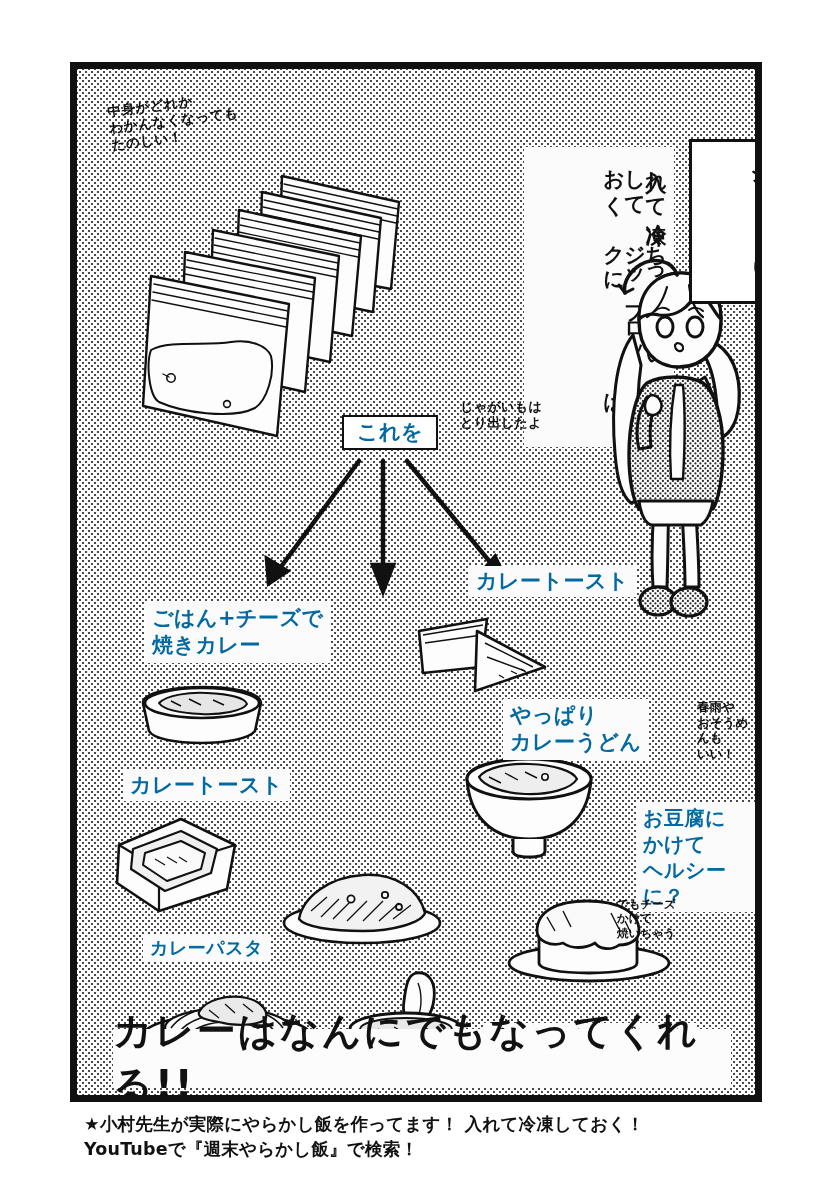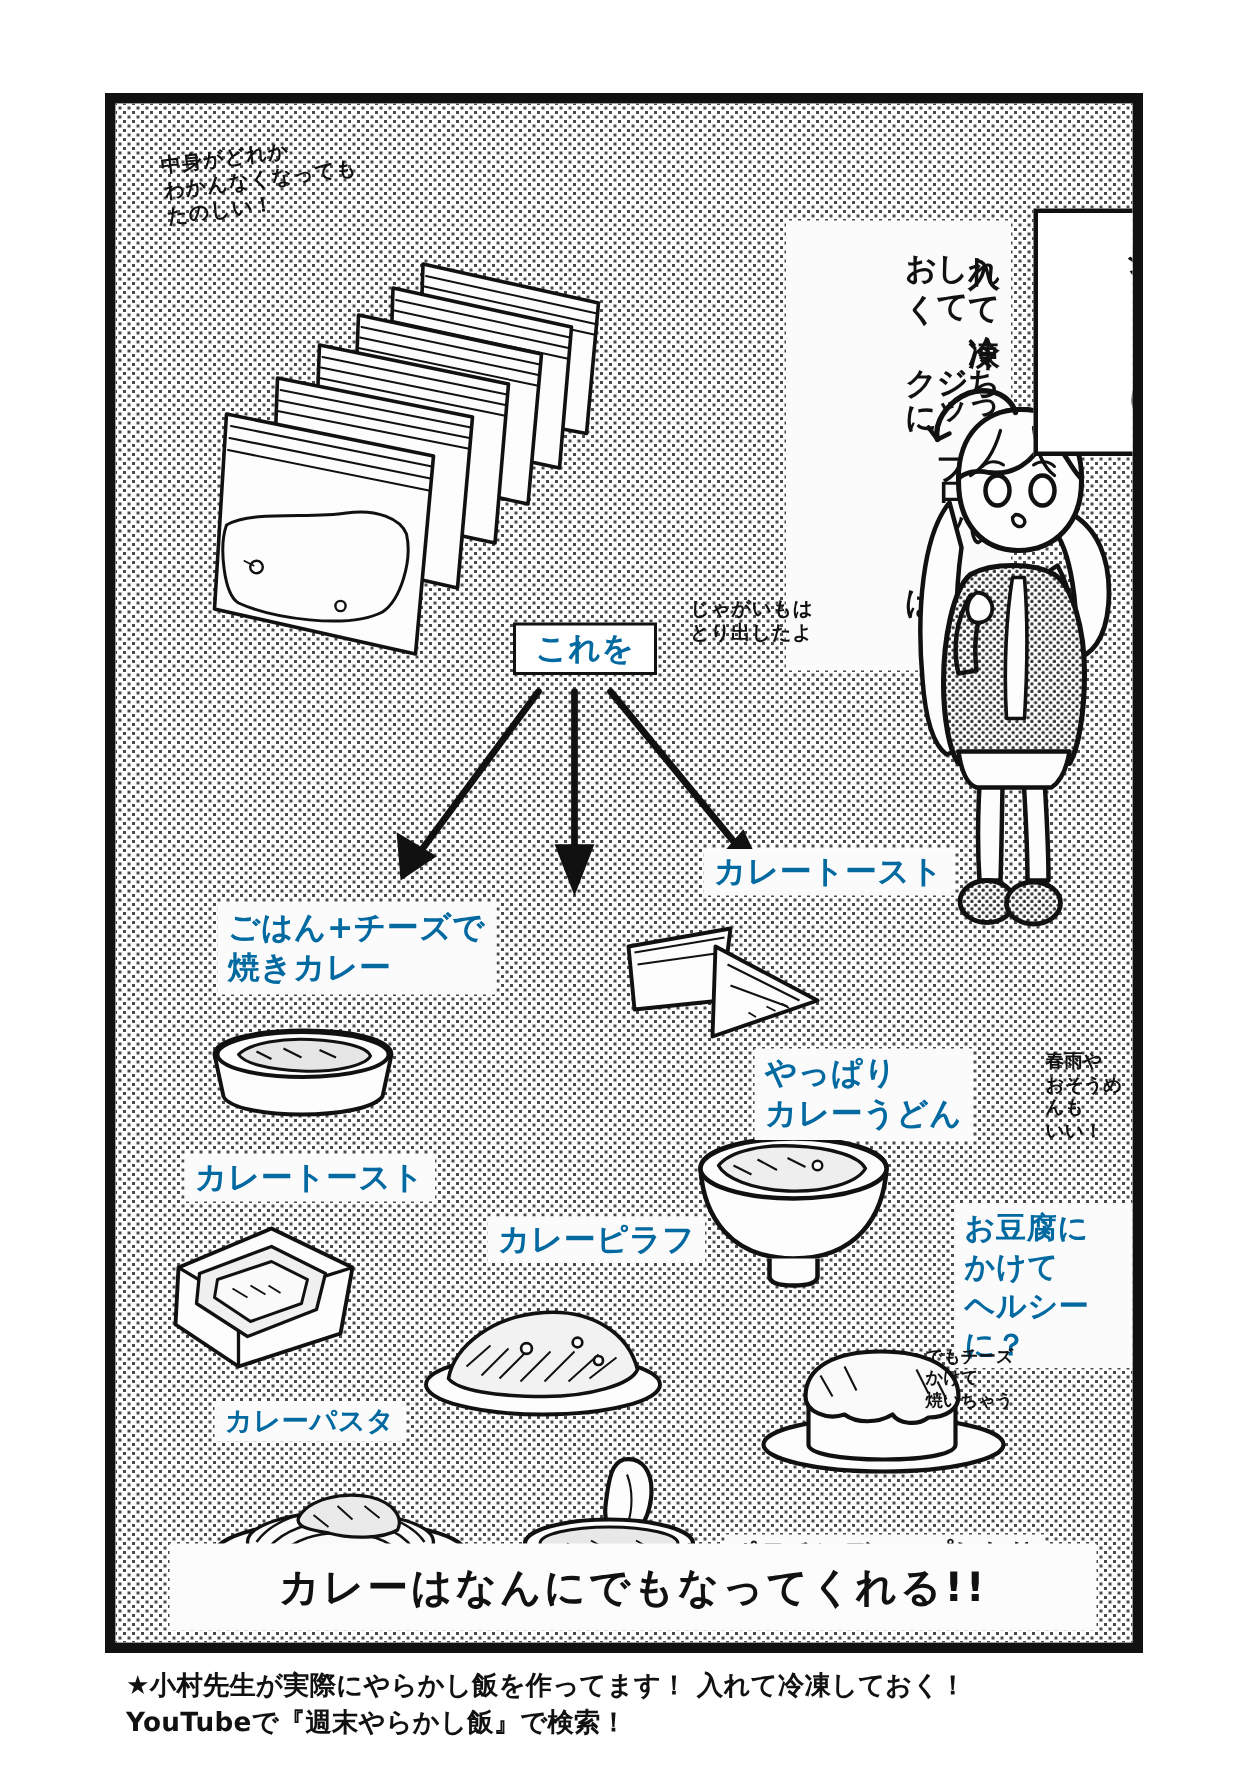--- a/index.html
+++ b/index.html
@@ -134,26 +134,25 @@
 
   
   #headline {
     position: absolute;
     left: 36px; top: 960px;
     width: 618px; height: 58px;
     background: #fcfcfc;
     display: flex;
     align-items: center;
     justify-content: center;
-    font-size: 27px;
+    font-size: 39px;
     font-weight: 700;
     letter-spacing: 2px;
     color: #111;
     z-index: 7;
-    text-align: center;
   }
 </style>
 </head>
 <body>
 
 <div id="page">
 
   <div id="panel">
     <div id="tone"></div>
 
@@ -360,21 +359,20 @@
       <g fill="#fdfdfd" stroke="#111" stroke-width="2.6" stroke-linejoin="round">
         <path d="M12 34 L74 8 L128 34 L120 78 L52 100 L10 72 Z"></path>
         <path d="M12 34 L52 58 L52 100" stroke-width="2.2" fill="none"></path>
         <path d="M52 58 L128 34" stroke-width="2.2" fill="none"></path>
         <path d="M26 38 L74 20 L110 38 L104 62 L58 80 L24 58 Z" fill="#f0f0f0" stroke-width="2.2"></path>
         <path d="M38 42 L74 30 L98 42 L94 58 L60 70 L36 54 Z" fill="#fafafa" stroke-width="2"></path>
         <path d="M48 48 l10 6 M60 46 l10 6 M72 46 l8 5" stroke-width="1.3"></path>
       </g>
     </svg>
 
-    <div class="cap hand" style="left:222px; top:742px; font-size:21px;">カレーピラフ</div>
 
     <svg class="art" style="left:200px; top:786px;" width="170" height="95" viewBox="0 0 170 95">
       <g fill="#fdfdfd" stroke="#111" stroke-width="2.6" stroke-linejoin="round">
         <ellipse cx="85" cy="68" rx="78" ry="20"></ellipse>
         <path d="M22 64 C26 42 52 22 86 20 C118 18 142 34 148 58
                  C144 68 116 76 86 76 C54 76 28 72 22 64 Z" fill="#f2f2f2" stroke-width="2.4"></path>
         <path d="M34 56 l16 -14 M44 62 l18 -18 M56 64 l20 -20 M70 66 l20 -20
                  M86 66 l20 -20 M102 66 l20 -18 M116 64 l18 -14" stroke-width="1.3"></path>
         <circle cx="74" cy="44" r="3.6" fill="#fff" stroke-width="1.8"></circle>
         <circle cx="108" cy="40" r="3.2" fill="#fff" stroke-width="1.8"></circle>

